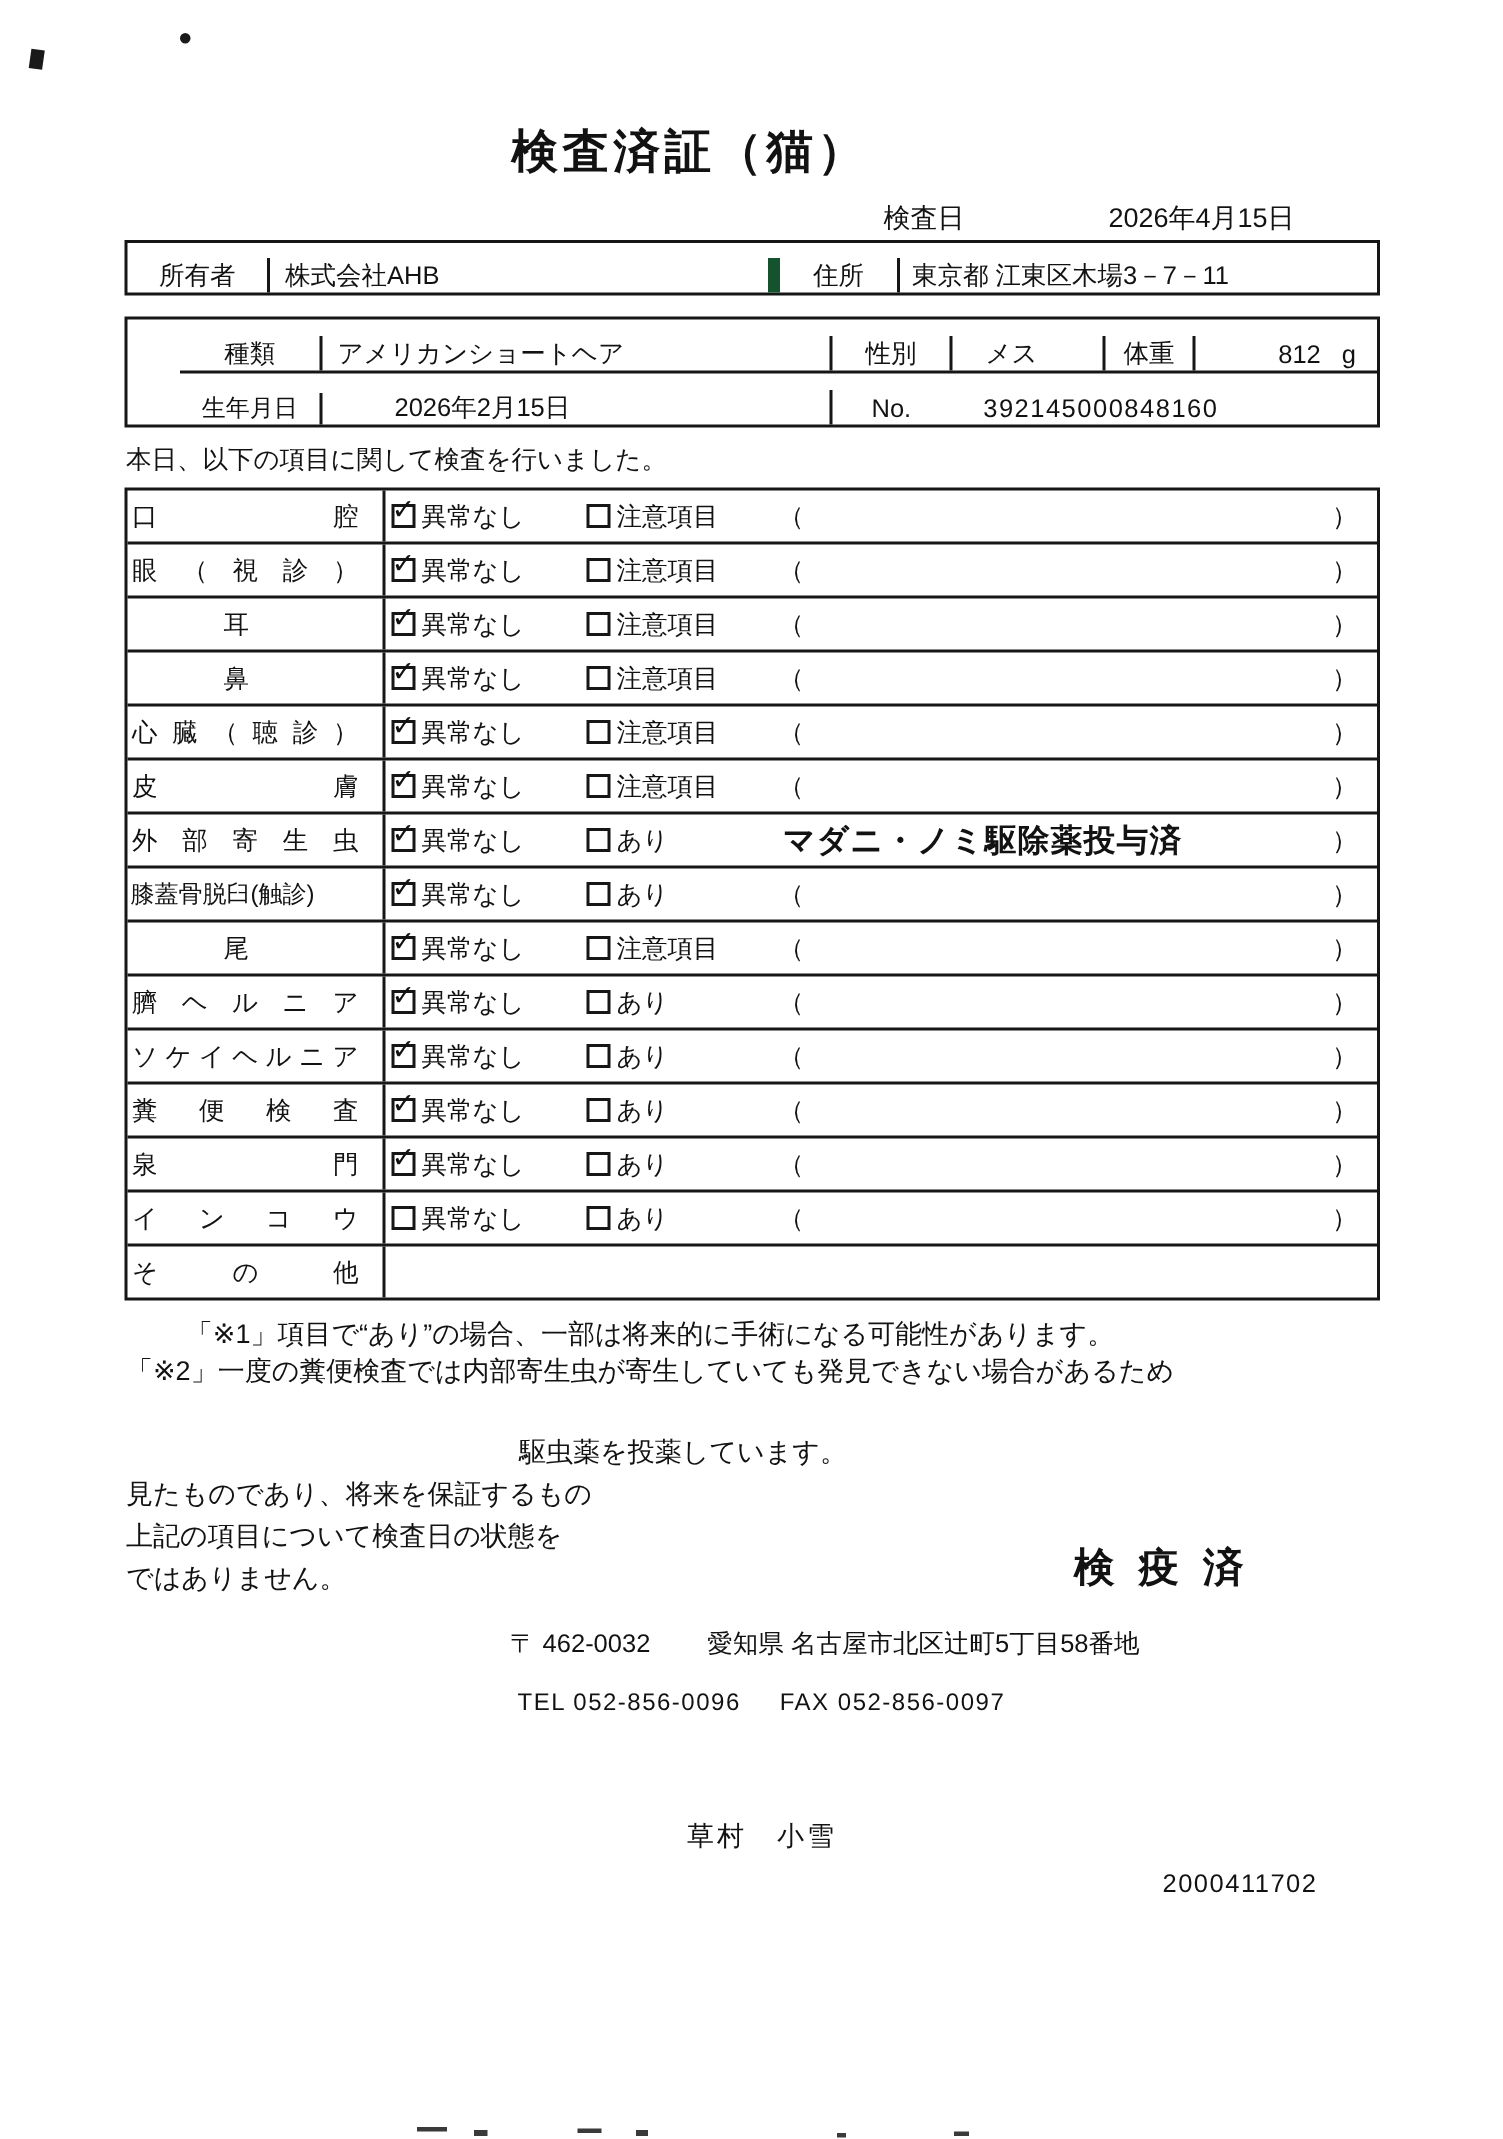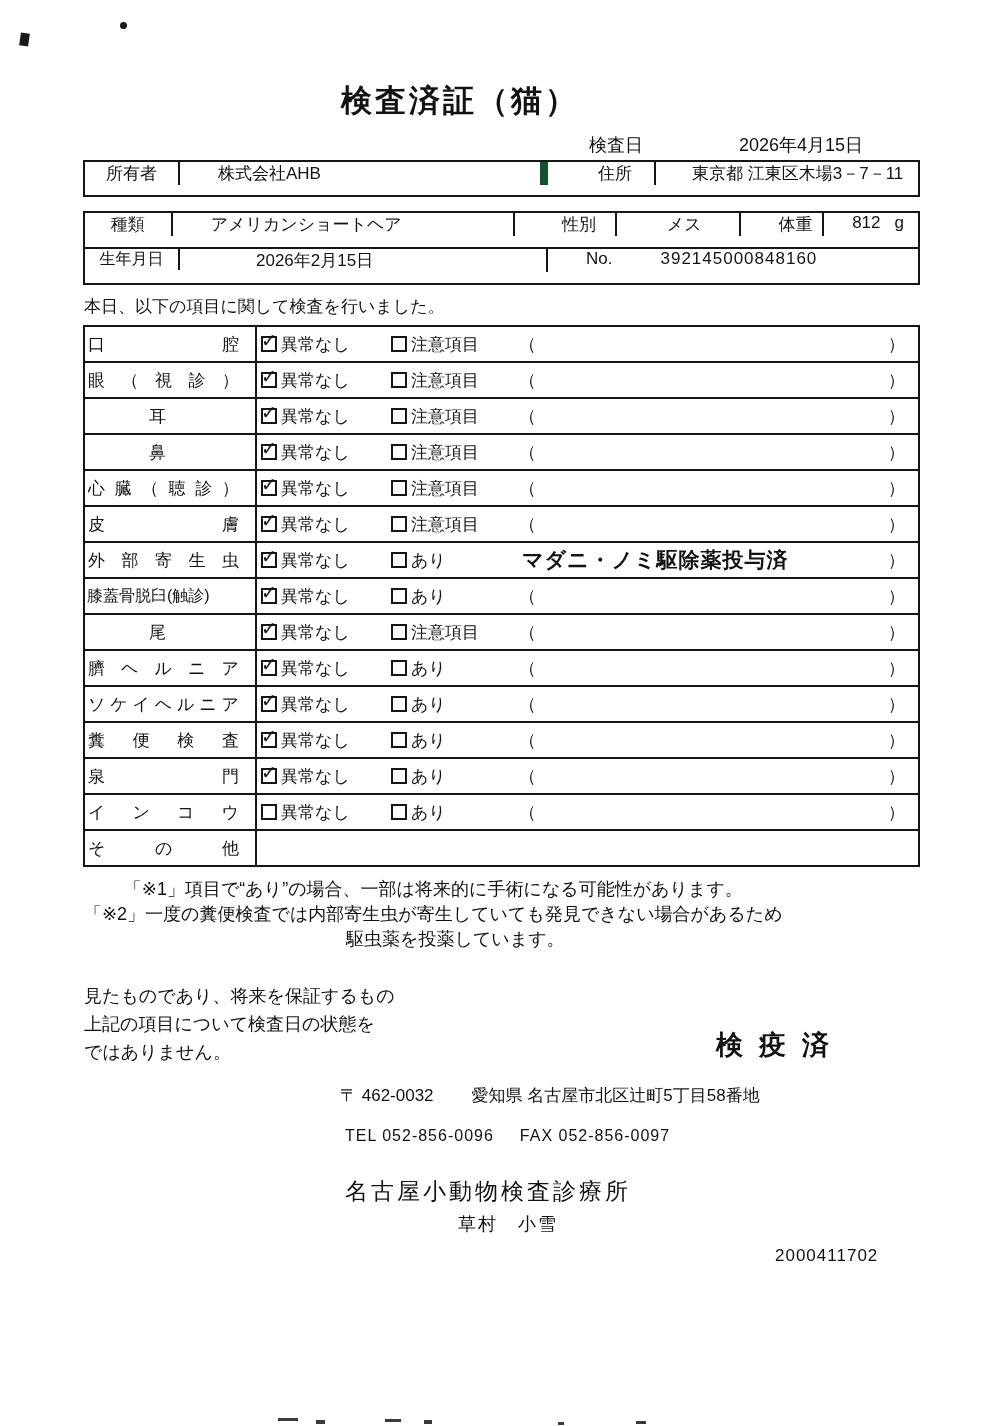--- a/index.html
+++ b/index.html
@@ -11,33 +11,33 @@
 
   .date-row{position:absolute;top:133px;left:0;width:100%;height:24px;font-size:18px;}
   .date-label{position:absolute;left:589px;text-align:right;}
   .date-value{position:absolute;right:57px;}
 
   .tbl{position:absolute;left:83px;width:837px;border:2px solid #161616;box-sizing:border-box;background:#fff;}
   .tbl1{top:160px;}
   .tbl2{top:211px;}
   .tbl-main{top:325px;}
 
-  .row{display:flex;align-items:flex-start;height:33px;gap:28px;}
-  .tbl2 .row{height:34px;}
+  .row{display:flex;align-items:flex-end;height:33px;}
+  .tbl2 .row{height:34px;margin-left:35px;}
   .row + .row{border-top:2px solid #161616;}
   .c{box-sizing:border-box;display:flex;align-items:center;font-size:17px;}
   .lab{justify-content:center;border-right:2px solid #161616;}
   .w95{width:95px;}
   .w340{width:340px;padding-left:10px;}
   .w80{width:80px;}
   .w102{width:102px;padding-left:22px;border-right:2px solid #161616;}
   .w60{width:60px;border-right:2px solid #161616;justify-content:center;}
   .wfill{flex:1;padding-left:8px;}
   .weight-cell{flex:1;justify-content:flex-end;padding-right:14px;gap:14px;}
-  .no-cell{flex:1;padding-left:10px;border-radius:11px;}
+  .no-cell{flex:1;padding-left:26px;border-radius:11px;}
   .no-num{margin-left:48px;letter-spacing:1px;}
 
   
   .trow{display:flex;align-items:center;height:34px;position:relative;}
   .trow + .trow{border-top:2px solid #161616;}
   .cell-label{width:172px;height:100%;box-sizing:border-box;border-right:2px solid #161616;
               font-size:17px;padding:0 16px 0 3px;display:flex;align-items:center;}
   .spread{display:flex;justify-content:space-between;align-items:center;}
   .cell-label.center{justify-content:center;padding-right:28px;}
   .cell-label.tight{font-size:16px;padding:0 2px;justify-content:flex-start;}
@@ -46,21 +46,21 @@
   .cell-paren{flex:1;display:flex;align-items:center;font-size:17px;padding:0 13px 0 7px;box-sizing:border-box;}
   .paren-text{flex:1;padding-left:3px;}
   .trow.big .paren-text{font-size:21px;font-weight:600;letter-spacing:1px;}
   .cell-rest{flex:1;height:100%;}
   .cb{width:12px;height:12px;border:2px solid #161616;display:inline-block;position:relative;
       margin-right:4px;flex:none;box-sizing:content-box;}
   .cb.checked::after{content:"✓";position:absolute;left:-2px;top:-9px;font-size:19px;font-weight:700;color:#121212;}
   .row-note{position:absolute;right:-42px;top:5px;width:40px;font-size:18px;}
 
   .notes{position:absolute;left:84px;top:877px;font-size:18px;line-height:25px;text-align:center;}
-  .notes .indent{padding-left:44px;}
+  .notes .indent{padding-left:44px;margin-top:29px;}
 
   .disclaimer{position:absolute;left:84px;top:982px;font-size:18px;line-height:28px;}
 
   .stamp{position:absolute;left:716px;top:1027px;font-size:27px;font-weight:700;letter-spacing:16px;}
 
   .postal-line{position:absolute;left:340px;top:1084px;font-size:17px;display:flex;gap:38px;}
   .tel-line{position:absolute;left:345px;top:1127px;font-size:16px;letter-spacing:1px;display:flex;gap:26px;}
   .clinic{position:absolute;left:345px;top:1176px;font-size:23px;letter-spacing:3px;}
   .person{position:absolute;left:458px;top:1212px;font-size:18px;letter-spacing:2px;}
   .serial{position:absolute;left:775px;top:1246px;font-size:17px;letter-spacing:1px;}
@@ -457,17 +457,16 @@
   <div class="postal-line">
     <span>〒 462-0032</span>
     <span>愛知県 名古屋市北区辻町5丁目58番地</span>
   </div>
 
   <div class="tel-line">
     <span>TEL 052-856-0096</span>
     <span>FAX 052-856-0097</span>
   </div>
 
-  <div class="clinic">名古屋小動物検査診療所</div>
   <div class="person">草村　小雪</div>
   <div class="serial">2000411702</div>
 
 </div>
 
 </body></html>

